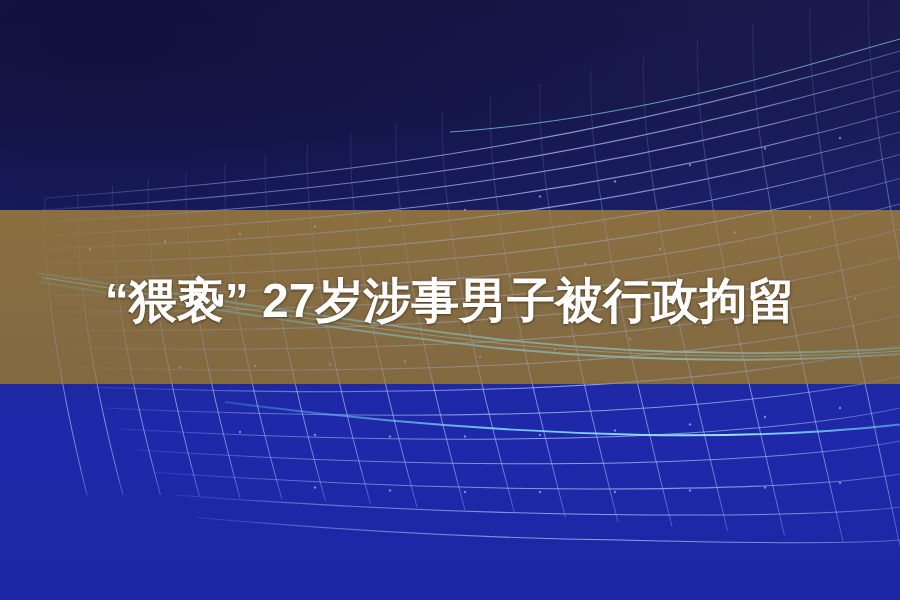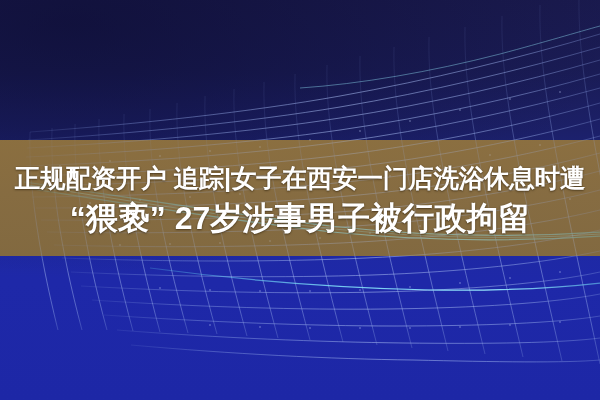--- a/index.html
+++ b/index.html
@@ -253,17 +253,16 @@
   <div class="gold-band"></div>
   <div class="gold-band-mesh">
     <svg viewBox="0 0 600 400" preserveAspectRatio="none" aria-hidden="true">
       <g opacity="0.9" style="mix-blend-mode:screen">
         <use href="#meshGroup"></use>
       </g>
     </svg>
   </div>
 
   <div class="headline">
-    <div class="headline-line l1">正规配资开户 追踪|女子在西安一门店洗浴休息时遭</div>
     <div class="headline-line l2">“猥亵” 27岁涉事男子被行政拘留</div>
   </div>
 
 </div>
 
 </body></html>

